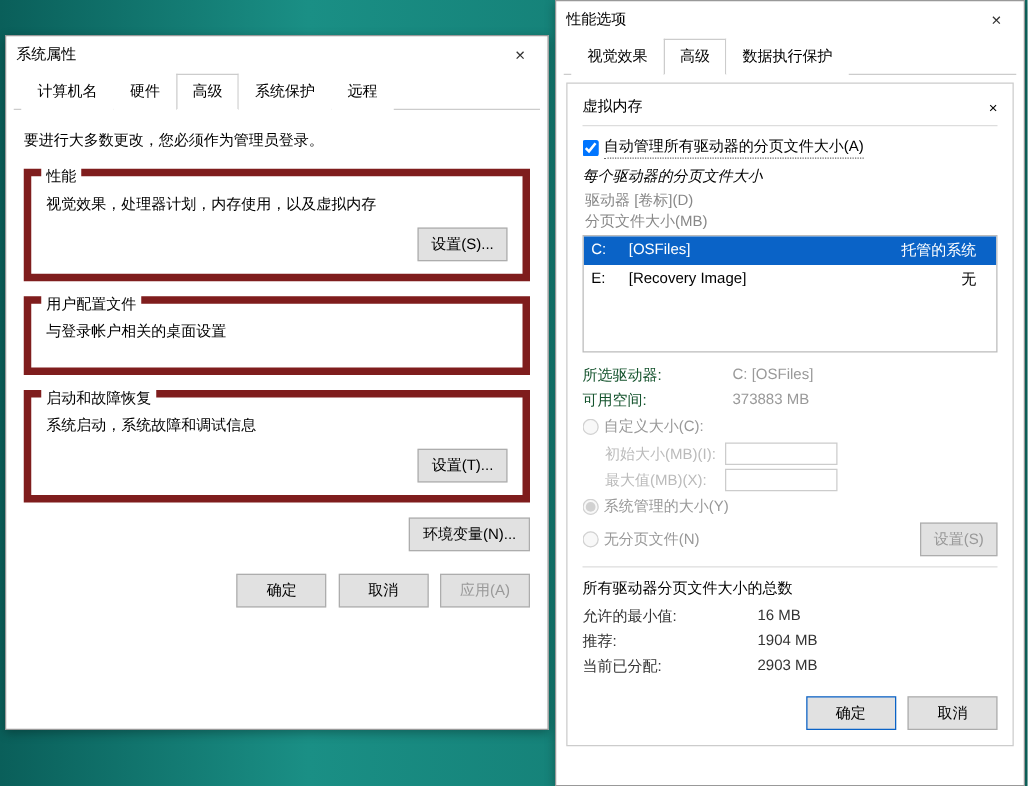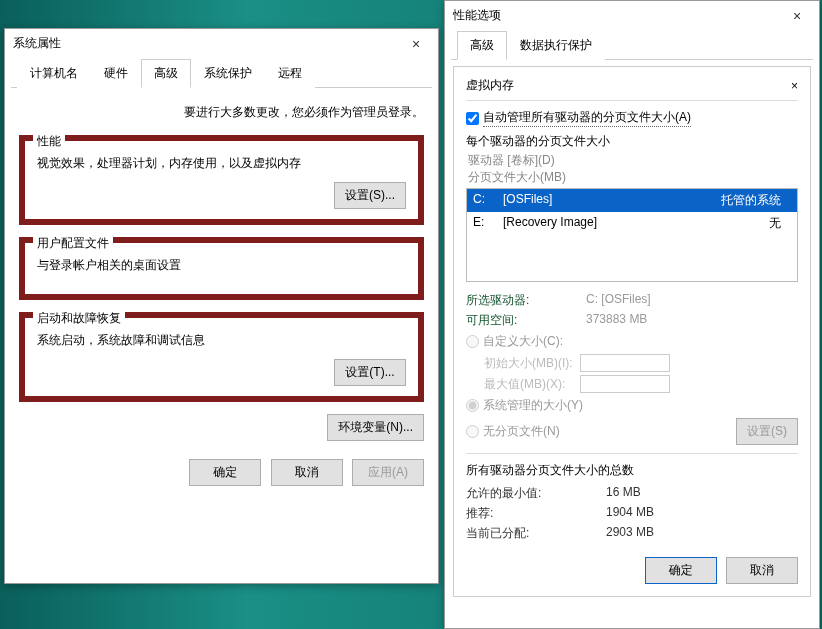--- a/index.html
+++ b/index.html
@@ -111,21 +111,21 @@
     margin-bottom: 8px;
   }
   .check-row {
     display: flex;
     align-items: center;
     gap: 4px;
     margin-bottom: 6px;
   }
   .check-row input { margin: 0; }
   .dotted { border-bottom: 1px dotted #666; }
-  .section-label { margin: 4px 0 2px; }
+  .section-label { margin: 4px 0 2px; font-style: italic; }
   .list-header {
     display: flex;
     justify-content: space-between;
     color: #888;
     font-size: 12px;
     padding: 0 2px;
     flex-direction: column;
   }
   .drive-list {
     border: 1px solid #bbb;
@@ -185,21 +185,21 @@
     <span class="close">×</span>
   </div>
   <div class="tabs">
     <div class="tab">计算机名</div>
     <div class="tab">硬件</div>
     <div class="tab active">高级</div>
     <div class="tab">系统保护</div>
     <div class="tab">远程</div>
   </div>
   <div class="content">
-    <div style="margin:6px 0 14px;text-align:right;">要进行大多数更改，您必须作为管理员登录。</div>
+    <div style="margin:6px 0 14px;">要进行大多数更改，您必须作为管理员登录。</div>
 
     <div class="group">
       <span class="group-title">性能</span>
       <div class="group-desc">视觉效果，处理器计划，内存使用，以及虚拟内存</div>
       <div class="btn-row">
         <span class="btn">设置(S)...</span>
       </div>
     </div>
 
     <div class="group">
@@ -225,20 +225,21 @@
     <span class="btn disabled">应用(A)</span>
   </div>
 </div>
 
 <div class="window" style="left:444px; top:0px; width:376px; height:629px;">
   <div class="titlebar">
     <span>性能选项</span>
     <span class="close">×</span>
   </div>
   <div class="tabs">
+    <div class="tab">视觉效果</div>
     <div class="tab active">高级</div>
     <div class="tab">数据执行保护</div>
   </div>
 
   <div class="inner-dialog">
     <div class="inner-title">
       <span>虚拟内存</span>
       <span style="cursor:pointer;">×</span>
     </div>
 

